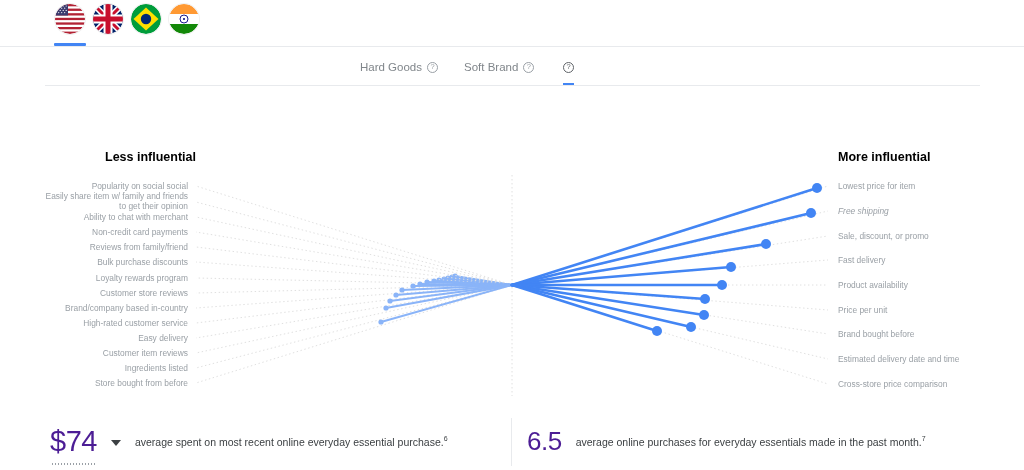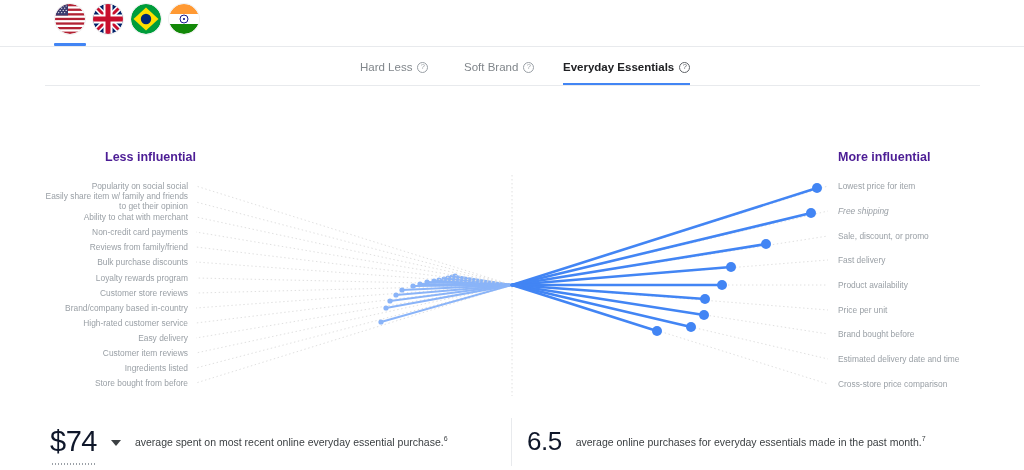--- a/index.html
+++ b/index.html
@@ -51,42 +51,42 @@
     font-size: 7.5px; line-height: 1; font-weight: 400;
   }
   .tab.active .qmark { border-color: #5f6368; color: #5f6368; }
   .tabs-rule {
     position: absolute; left: 45px; top: 85px; width: 935px;
     height: 1px; background: #e8eaed;
   }
 
   
   .axis-title {
-    position: absolute; font-size: 12.5px; font-weight: 700; color: #4c1d95;
+    position: absolute; font-size: 12.5px; font-weight: 700; color: #000000;
     white-space: nowrap;
   }
   #less-title { left: 105px; top: 150px; }
   #more-title { left: 838px; top: 150px; }
 
   
   .lbl {
     position: absolute; font-size: 8.4px; color: #9aa0a6;
     white-space: pre; line-height: 9.5px;
   }
   .lbl-left  { text-align: right; right: 836px; }
   .lbl-right { text-align: left;  left: 838px; }
 
   
   #chart { position: absolute; left: 0; top: 0; width: 1024px; height: 470px; pointer-events: none; }
 
   
   .stats { position: absolute; left: 0; top: 413px; width: 1024px; height: 57px; }
   .stat { position: absolute; top: 0; height: 57px; display: flex; align-items: center; }
   .stat-num {
-    color: #0f172a; font-weight: 400; letter-spacing: -0.5px;
+    color: #4c1d95; font-weight: 400; letter-spacing: -0.5px;
     position: relative;
   }
   #stat-a .stat-num { font-size: 29px; }
   #stat-b .stat-num { font-size: 26px; }
   .dotted-underline {
     position: absolute; left: 1px; right: 2px; bottom: -7px; height: 2px;
     background-image: radial-gradient(circle, #9aa0a6 0.6px, transparent 0.7px);
     background-size: 3px 2px; background-repeat: repeat-x;
   }
   .caret {
@@ -203,29 +203,28 @@
             <circle cx="15" cy="15" r="1" fill="#000080"></circle>
           </g>
         </svg>
       </div>
     </div>
   </div>
   <div class="flag-sep"></div>
 
   <div class="tabs" id="tabs">
       <div class="tab" style="left: 360px;">
-        <span>Hard Less</span>
+        <span>Hard Goods</span>
         <span class="qmark">?</span>
       </div>
       <div class="tab" style="left: 464px;">
         <span>Soft Brand</span>
         <span class="qmark">?</span>
       </div>
       <div class="tab active" style="left: 563px;">
-        <span>Everyday Essentials</span>
         <span class="qmark">?</span>
         <span class="tab-underline"></span>
       </div>
     </div>
   <div class="tabs-rule"></div>
 
   <div class="axis-title" id="less-title">Less influential</div>
   <div class="axis-title" id="more-title">More influential</div>
 
   <svg id="chart" viewBox="0 0 1024 470" xmlns="http://www.w3.org/2000/svg">

